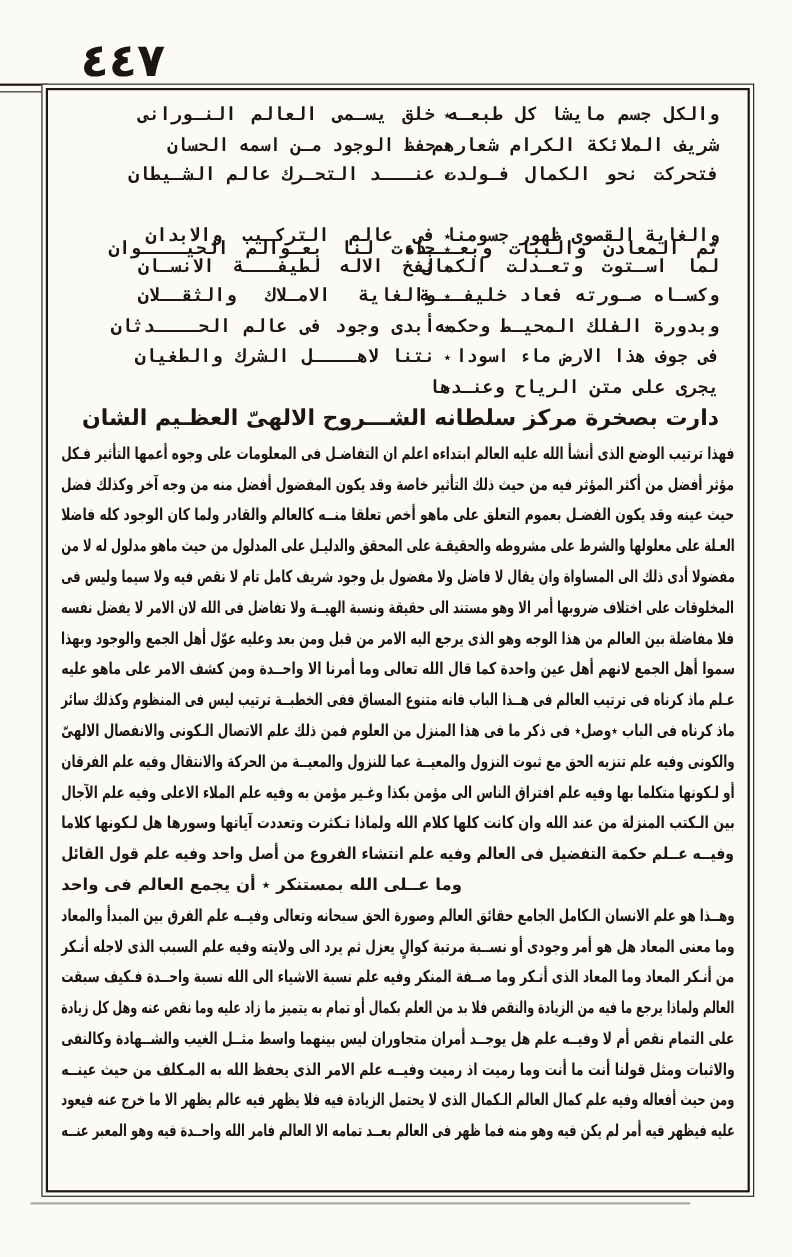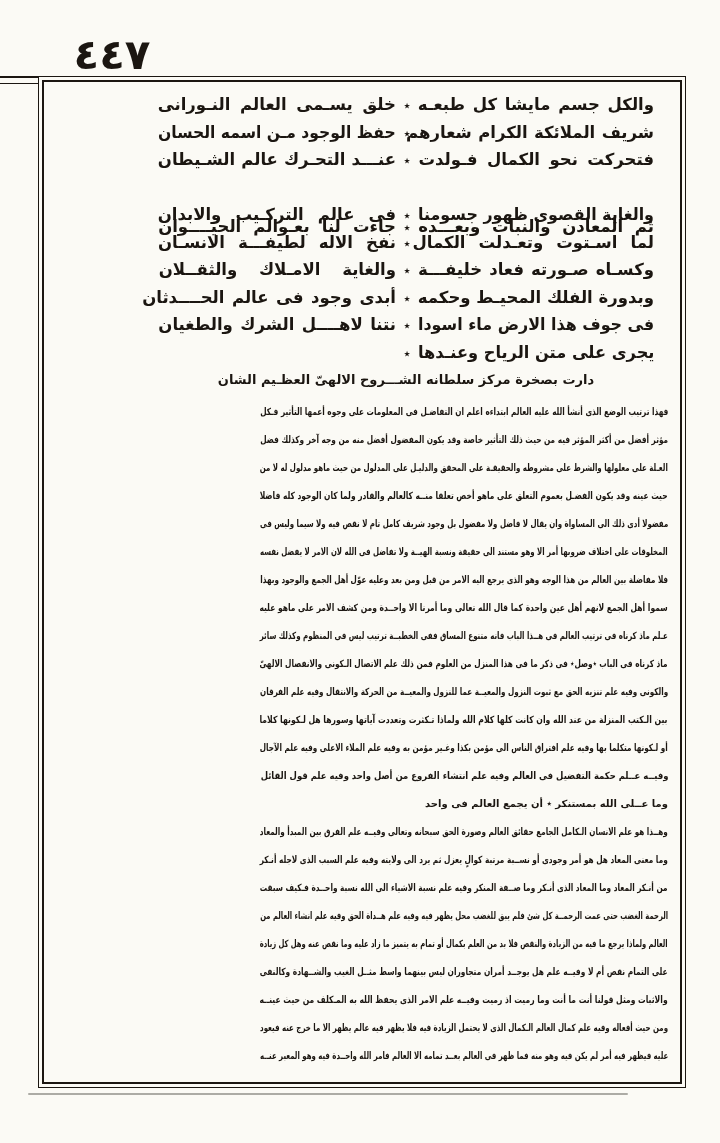--- a/index.html
+++ b/index.html
@@ -51,38 +51,38 @@
   
   .poem{
     width:496px;
     margin:2px 14px 2px auto; 
     font-size:16.5px;font-weight:700;
   }
   .bayt{
     display:flex;align-items:baseline;height:27.5px;line-height:27.5px;
     white-space:nowrap;
   }
-  .hemi{overflow:visible;}
+  .hemi{overflow:visible;font-family:Liberation Mono, monospace;}
   .hemi.right{width:236px;text-align:right;}
   .hemi.left{width:238px;text-align:right;}
   .star{width:22px;text-align:center;font-size:13px;flex:0 0 22px;}
   .closing-line{
     height:27.5px;line-height:27.5px;text-align:center;white-space:nowrap;
-    font-size:13px;font-weight:700;
+    font-size:20px;font-weight:700;
   }
 
   
   .prose{
     margin-top:4px;
-    font-size:10px;font-weight:700;
+    font-size:15px;font-weight:700;
   }
   .pline{
     height:28px;line-height:28px;white-space:nowrap;text-align:right;
   }
-  .pline.center{text-align:right;}
+  .pline.center{text-align:left;}
   .fit{display:inline-block;transform-origin:right center;white-space:nowrap;}
 </style>
 </head>
 <body>
 
 <div class="page">
 
   <div class="page-number">٤٤٧</div>
 
   <div class="head-rule-ext"></div>
@@ -139,37 +139,36 @@
           <div class="bayt">
             <div class="hemi right"><span class="fit" style="transform: scaleX(0.983333);">يجرى على متن الرياح وعنـدها</span></div>
             <span class="star">٭</span>
           </div>
           <div class="closing-line">دارت بصخرة مركز سلطانه الشـــروح الالهىّ العظـيم الشان</div>
         </div>
 
       <div class="prose" id="prose">
           <div class="pline"><span class="fit" style="transform: scaleX(0.732057);">فهذا ترتيب الوضع الذى أنشأ الله عليه العالم ابتداءه اعلم ان التفاضـل فى المعلومات على وجوه أعمها التأثير فـكل</span></div>
           <div class="pline"><span class="fit" style="transform: scaleX(0.734694);">مؤثر أفضل من أكثر المؤثر فيه من حيث ذلك التأثير خاصة وقد يكون المفضول أفضل منه من وجه آخر وكذلك فضل</span></div>
+          <div class="pline"><span class="fit" style="transform: scaleX(0.749082);">حيث عينه وقد يكون الفضـل بعموم التعلق على ماهو أخص تعلقا منــه كالعالم والقادر ولما كان الوجود كله فاضلا</span></div>
           <div class="pline"><span class="fit" style="transform: scaleX(0.702641);">العـلة على معلولها والشرط على مشروطه والحقيقـة على المحقق والدليـل على المدلول من حيث ماهو مدلول له لا من</span></div>
-          <div class="pline"><span class="fit" style="transform: scaleX(0.749082);">حيث عينه وقد يكون الفضـل بعموم التعلق على ماهو أخص تعلقا منــه كالعالم والقادر ولما كان الوجود كله فاضلا</span></div>
           <div class="pline"><span class="fit" style="transform: scaleX(0.703448);">مفضولا أدى ذلك الى المساواة وان يقال لا فاضل ولا مفضول بل وجود شريف كامل تام لا نقص فيه ولا سيما وليس فى</span></div>
           <div class="pline"><span class="fit" style="transform: scaleX(0.69863);">المخلوقات على اختلاف ضروبها أمر الا وهو مستند الى حقيقة ونسبة الهيــة ولا تفاضل فى الله لان الامر لا يفضل نفسه</span></div>
           <div class="pline"><span class="fit" style="transform: scaleX(0.721698);">فلا مفاضلة بين العالم من هذا الوجه وهو الذى يرجع اليه الامر من قبل ومن بعد وعليه عوّل أهل الجمع والوجود وبهذا</span></div>
           <div class="pline"><span class="fit" style="transform: scaleX(0.756489);">سموا أهل الجمع لانهم أهل عين واحدة كما قال الله تعالى وما أمرنا الا واحــدة ومن كشف الامر على ماهو عليه</span></div>
           <div class="pline"><span class="fit" style="transform: scaleX(0.705069);">عـلم ماذ كرناه فى ترتيب العالم فى هــذا الباب فانه متنوع المساق ففى الخطبــة ترتيب ليس فى المنظوم وكذلك سائر</span></div>
           <div class="pline"><span class="fit" style="transform: scaleX(0.737349);">ماذ كرناه فى الباب ٭وصل٭ فى ذكر ما فى هذا المنزل من العلوم فمن ذلك علم الاتصال الـكونى والانفصال الالهىّ</span></div>
           <div class="pline"><span class="fit" style="transform: scaleX(0.720848);">والكونى وفيه علم تنزيه الحق مع ثبوت النزول والمعيــة عما للنزول والمعيــة من الحركة والانتقال وفيه علم الفرقان</span></div>
+          <div class="pline"><span class="fit" style="transform: scaleX(0.727705);">أو لـكونها متكلما بها وفيه علم افتراق الناس الى مؤمن بكذا وغـير مؤمن به وفيه علم الملاء الاعلى وفيه علم الآجال</span></div>
           <div class="pline"><span class="fit" style="transform: scaleX(0.770781);">بين الـكتب المنزلة من عند الله وان كانت كلها كلام الله ولماذا تـكثرت وتعددت آياتها وسورها هل لـكونها كلاما</span></div>
-          <div class="pline"><span class="fit" style="transform: scaleX(0.727705);">أو لـكونها متكلما بها وفيه علم افتراق الناس الى مؤمن بكذا وغـير مؤمن به وفيه علم الملاء الاعلى وفيه علم الآجال</span></div>
           <div class="pline center"><span class="fit" style="transform: scaleX(0.845304);">وفيــه عــلم حكمة التفضيل فى العالم وفيه علم انتشاء الفروع من أصل واحد وفيه علم قول القائل</span></div>
           <div class="pline center"><span class="fit">وما عــلى الله بمستنكر ٭ أن يجمع العالم فى واحد</span></div>
           <div class="pline"><span class="fit" style="transform: scaleX(0.72255);">وهــذا هو علم الانسان الـكامل الجامع حقائق العالم وصورة الحق سبحانه وتعالى وفيــه علم الفرق بين المبدأ والمعاد</span></div>
           <div class="pline"><span class="fit" style="transform: scaleX(0.738239);">وما معنى المعاد هل هو أمر وجودى أو نســبة مرتبة كوالٍ يعزل ثم يرد الى ولايته وفيه علم السبب الذى لاجله أنـكر</span></div>
           <div class="pline"><span class="fit" style="transform: scaleX(0.735577);">من أنـكر المعاد وما المعاد الذى أنـكر وما صــفة المنكر وفيه علم نسبة الاشياء الى الله نسبة واحــدة فـكيف سبقت</span></div>
-          <div class="pline"><span class="fit" style="transform: scaleX(0.680756);">الرحمة الغضب حتى عمت الرحمــة كل شئ فلم يبق للغضب محل يظهر فيه وفيه علم هــداة الحق وفيه علم انشاء العالم من</span></div>
           <div class="pline"><span class="fit" style="transform: scaleX(0.676991);">العالم ولماذا يرجع ما فيه من الزيادة والنقص فلا بد من العلم بكمال أو تمام به يتميز ما زاد عليه وما نقص عنه وهل كل زيادة</span></div>
           <div class="pline"><span class="fit" style="transform: scaleX(0.746341);">على التمام نقص أم لا وفيــه علم هل يوجــد أمران متجاوران ليس بينهما واسط مثــل الغيب والشــهادة وكالنفى</span></div>
           <div class="pline"><span class="fit" style="transform: scaleX(0.762142);">والاثبات ومثل قولنا أنت ما أنت وما رميت اذ رميت وفيــه علم الامر الذى يحفظ الله به المـكلف من حيث عينــه</span></div>
           <div class="pline"><span class="fit" style="transform: scaleX(0.703448);">ومن حيث أفعاله وفيه علم كمال العالم الـكمال الذى لا يحتمل الزيادة فيه فلا يظهر فيه عالم يظهر الا ما خرج عنه فيعود</span></div>
           <div class="pline"><span class="fit" style="transform: scaleX(0.696246);">عليه فيظهر فيه أمر لم يكن فيه وهو منه فما ظهر فى العالم بعــد تمامه الا العالم فامر الله واحــدة فيه وهو المعبر عنــه</span></div>
         </div>
 
     </div>
   </div>
 

